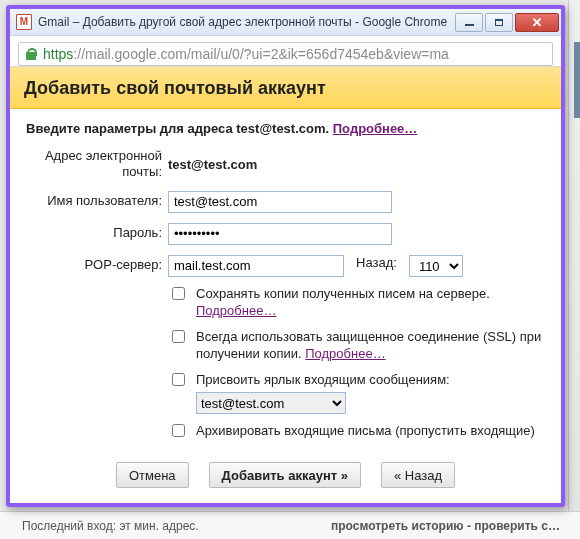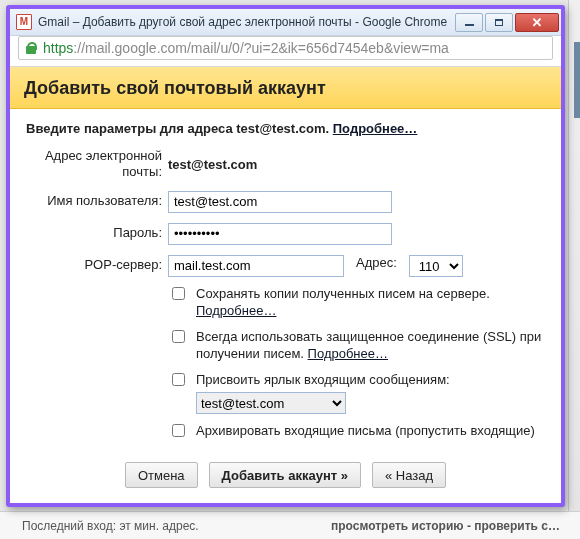--- a/index.html
+++ b/index.html
@@ -104,21 +104,21 @@
     font-weight: bold;
     font-size: 13px;
   }
   .winbtn .sq {
     width:8px;height:7px;border:1px solid #2c4a68;border-top-width:2px;
   }
   .winbtn .dash { width:9px;height:2px;background:#2c4a68;margin-top:6px; }
 
   .addrbar {
     height: 31px;
-    display: flex; align-items: flex-start;
+    display: flex; align-items: flex-end;
     padding: 0 8px;
     border-bottom: 1px solid #d8d8d8;
   }
   .addrfield {
     flex: 1;
     height: 24px;
     border: 1px solid #c8c8c8;
     border-radius: 2px;
     display: flex; align-items: center;
     padding: 0 6px;
@@ -155,21 +155,21 @@
   
   .content {
     padding: 0 0 10px 0;
     background: #fff;
   }
   .intro {
     padding: 12px 16px 10px;
     font-size: 13px;
     font-weight: bold;
   }
-  .lnk { color: #0f172a; text-decoration: underline; cursor: pointer; }
+  .lnk { color: #701a75; text-decoration: underline; cursor: pointer; }
 
   .form {
     display: grid;
     grid-template-columns: 152px 1fr;
     row-gap: 10px;
     column-gap: 6px;
     align-items: center;
     padding: 2px 18px 0 0;
   }
   .form .lab {
@@ -203,21 +203,21 @@
   }
   .chk {
     display: flex; align-items: flex-start; gap: 8px;
     font-size: 13px; line-height: 1.35;
   }
   .chk input { margin-top: 2px; }
   .chk .sub { display:block; }
   .chk select { margin-top:4px; width:150px; height:22px; border:1px solid #a3b7d9; font-size:13px; }
 
   .btnrow {
-    display:flex; justify-content:center; gap:11px;
+    display:flex; justify-content:center; gap:20px;
     margin-top: 22px;
   }
   .btn {
     height: 26px;
     padding: 0 12px;
     font-size: 13px;
     color: #222;
     border: 1px solid #b9b9b9;
     background: linear-gradient(#fafafa,#e4e4e4);
     border-radius: 2px;
@@ -290,21 +290,21 @@
         </div>
 
         <div class="lab">Пароль:</div>
         <div class="field">
           <input type="password" class="inp-w" value="••••••••••" style="">
         </div>
 
         <div class="lab">POP-сервер:</div>
         <div class="field pop-row">
           <input type="text" class="inp-n" value="mail.test.com" style="">
-          <span class="portlab">Адрес:</span>
+          <span class="portlab">Назад:</span>
           <select>
             <option>110</option>
           </select>
         </div>
 
         <div></div>
         <div class="checks">
 
           <label class="chk">
             <input type="checkbox" style="">
@@ -312,21 +312,21 @@
               <span>Сохранять копии полученных писем на сервере.</span>
               <span class="lnk">Подробнее…</span>
             </span>
           </label>
 
           <label class="chk">
             <input type="checkbox" style="">
             <span>
               <span class="sub">Всегда использовать защищенное соединение (SSL) при</span>
               <span>
-                <span>получении писем.</span>
+                <span>получении копии.</span>
                 <span class="lnk">Подробнее…</span>
               </span>
             </span>
           </label>
 
           <label class="chk">
             <input type="checkbox" style="">
             <span>
               <span>Присвоить ярлык входящим сообщениям:</span><br>
               <select>

